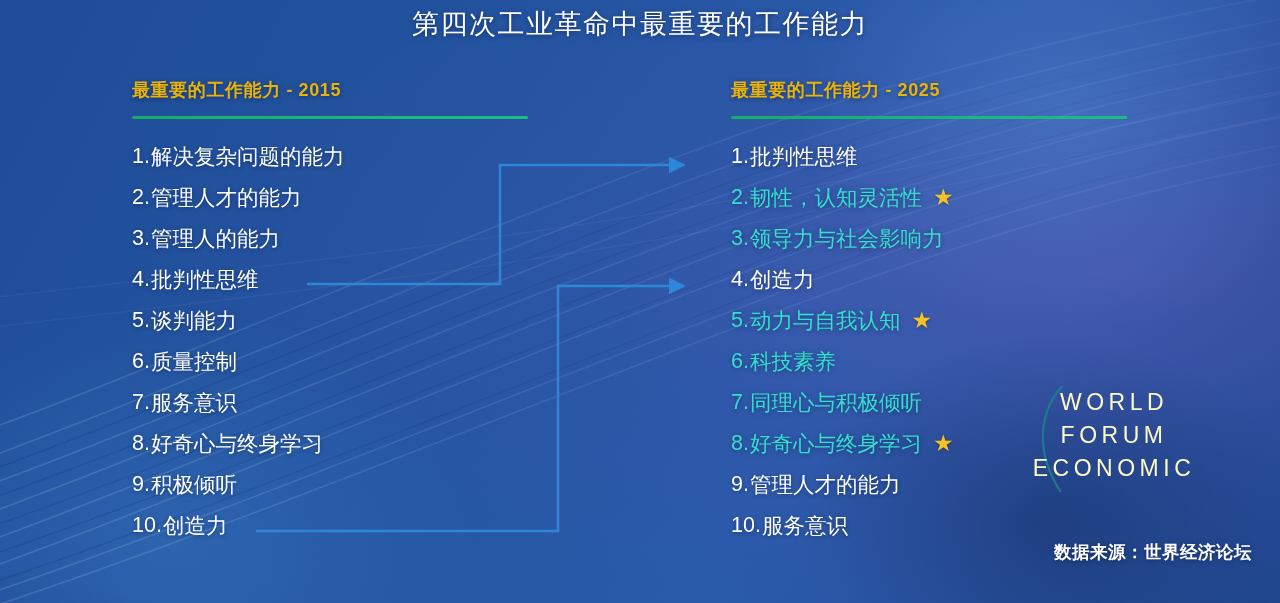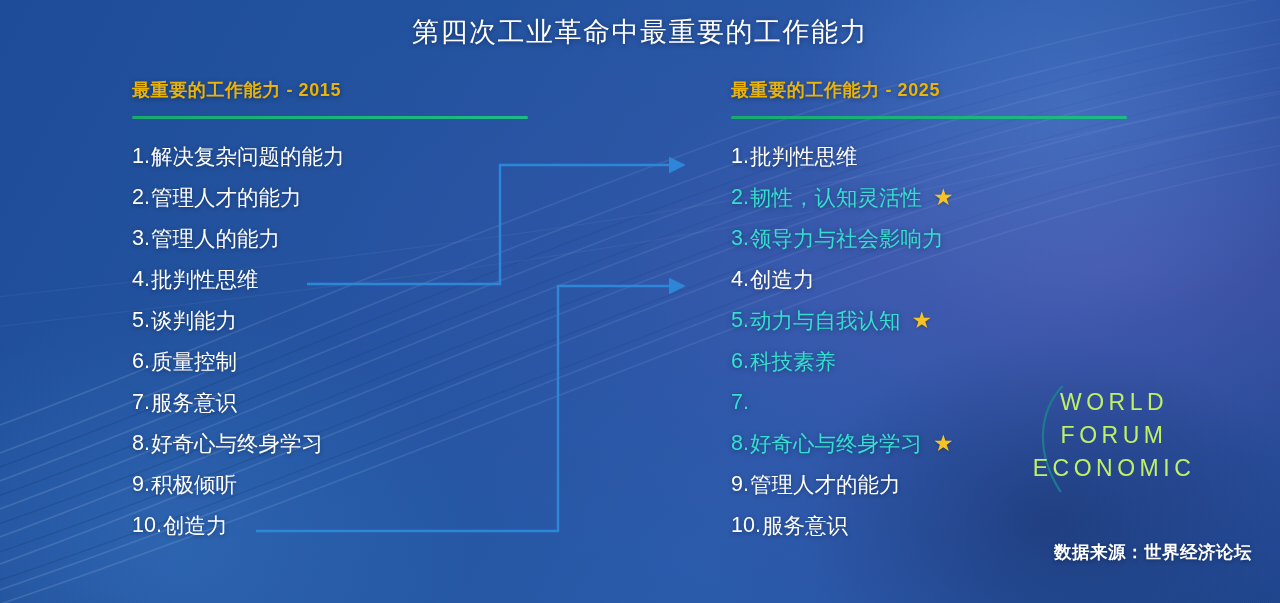--- a/index.html
+++ b/index.html
@@ -37,21 +37,21 @@
     background:radial-gradient(closest-side, rgba(18,40,90,0.45), rgba(18,40,90,0) 72%);
   }
   .bg-waves{ position:absolute; inset:0; }
   .bg-vignette{
     position:absolute; inset:0;
     background:radial-gradient(145% 120% at 50% 45%, rgba(0,0,0,0) 52%, rgba(8,22,55,0.30) 100%);
   }
 
   
   .title{
-    position:absolute; left:0; right:0; top:14px;
+    position:absolute; left:0; right:0; top:6px;
     text-align:center;
     color:#ffffff;
     font-size:27px;
     letter-spacing:1.5px;
     text-shadow:0 1px 5px rgba(6,20,52,0.55);
   }
 
   
   .col{ position:absolute; top:78px; }
   .col-left{ left:132px;  width:400px; }
@@ -98,21 +98,21 @@
 
   
   .wef{
     position:absolute; left:1016px; top:386px;
     width:196px; height:106px;
   }
   .wef-arc{ position:absolute; inset:0; }
   .wef-text{
     position:relative;
     text-align:center;
-    color:#bef264;
+    color:#fef9c3;
     font-size:23px;
     line-height:33px;
     letter-spacing:4.5px;
     font-weight:300;
   }
   .wef-text div{ white-space:nowrap; }
 
   
   .source{
     position:absolute; right:28px; top:540px;
@@ -255,20 +255,21 @@
         <span class="idx">5.</span>
         <span class="lbl">动力与自我认知</span>
         <span class="star">★</span>
       </li>
       <li class="item new">
         <span class="idx">6.</span>
         <span class="lbl">科技素养</span>
       </li>
       <li class="item new">
         <span class="idx">7.</span>
+        <span class="lbl">同理心与积极倾听</span>
       </li>
       <li class="item new">
         <span class="idx">8.</span>
         <span class="lbl">好奇心与终身学习</span>
         <span class="star">★</span>
       </li>
       <li class="item">
         <span class="idx">9.</span>
         <span class="lbl">管理人才的能力</span>
       </li>

